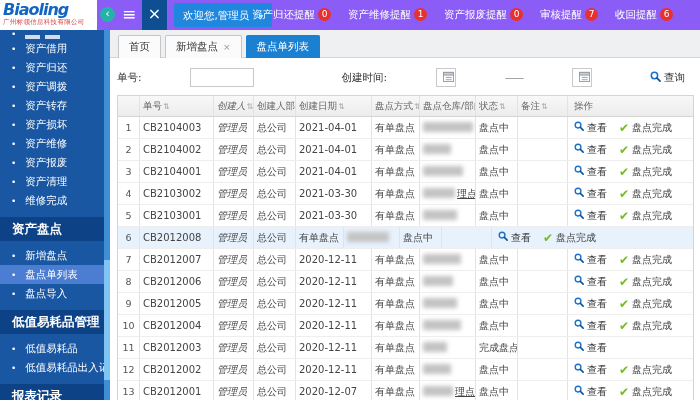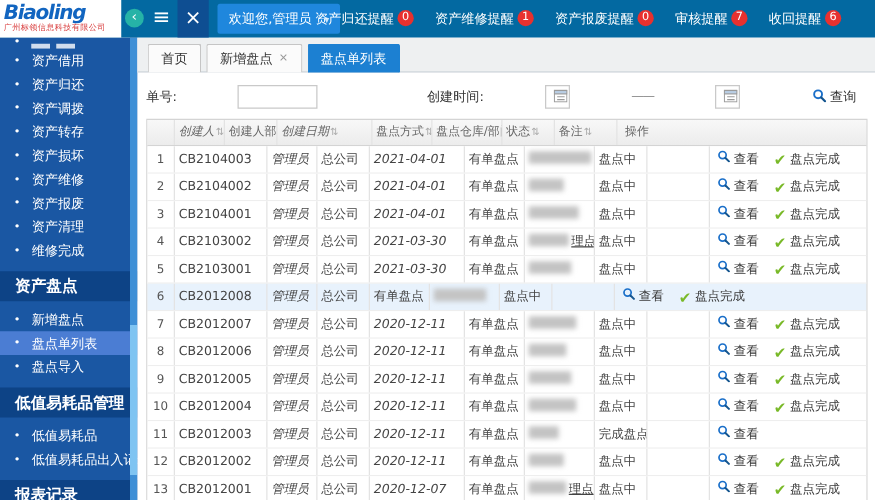--- a/index.html
+++ b/index.html
@@ -1,19 +1,19 @@
 <!DOCTYPE html>
 <html><head>
 <meta charset="utf-8">
 <style>
   * { margin:0; padding:0; box-sizing:border-box; }
   html,body { width:700px; height:400px; overflow:hidden; background:#fff;
     font-family:"DejaVu Sans","Liberation Sans",sans-serif; }
   
-  .header { position:absolute; left:0; top:0; width:700px; height:30px; background:#0369a1; z-index:5; }
+  .header { position:absolute; left:0; top:0; width:700px; height:30px; background:#8b5cf6; z-index:5; }
   .logo-box { position:absolute; left:0; top:0; width:97px; height:30px; background:#fff; padding:1px 0 0 3px; }
   .logo-text { font-size:16px; font-weight:800; font-style:italic; color:#1265c0; letter-spacing:-1px; line-height:17px; }
   .company { font-size:6.5px; color:#d94040; white-space:nowrap; letter-spacing:.3px; }
   .collapse-circle { position:absolute; left:100px; top:7px; width:15px; height:15px; border-radius:50%;
     background:#26b3a7; color:#fff; font-size:11px; line-height:14px; text-align:center; cursor:pointer; }
   .hamburger { position:absolute; left:122px; top:4px; color:#fff; font-size:17px; cursor:pointer; }
   .close-box { position:absolute; left:142px; top:0; width:25px; height:30px; background:#0e4e92;
     color:#fff; font-size:16px; line-height:28px; text-align:center; cursor:pointer; }
   .welcome { position:absolute; left:174px; top:3px; height:24px; background:#1f87dd; border-radius:2px;
     color:#fff; font-size:10.5px; line-height:24px; padding:0 9px; cursor:pointer; white-space:nowrap; }
@@ -57,21 +57,21 @@
   .btn { display:inline-flex; align-items:center; gap:3px; margin-left:14px; cursor:pointer; font-size:10.5px; color:#333; white-space:nowrap; }
   .btn .x-icon { color:#d9442f; font-weight:bold; font-size:12px; }
   
   .tablewrap { margin:1px 3px 0 7px; border:1px solid #d4d4d4; width:577px; }
   .thead { display:flex; height:21px; line-height:20px; background:linear-gradient(#f8f8f8,#ececec);
     border-bottom:1px solid #d4d4d4; color:#666; font-size:9.5px; }
   .cell { padding:0 3px; border-right:1px solid #e3e3e3; white-space:nowrap; overflow:hidden; flex:none; }
   .cell:last-child { border-right:none; }
   .sort { font-size:8px; color:#aaa; margin-left:1px; }
   .c-no{width:22px; text-align:center; padding:0;} .c-order{width:74px;} .c-creator{width:40px;font-style:italic;}
-  .c-dept{width:42px;} .c-date{width:76px;font-style:italic;} .c-method{width:48px;} .c-warehouse{width:56px;}
+  .c-dept{width:42px;} .c-date{width:76px;} .c-method{width:48px;} .c-warehouse{width:56px;}
   .c-status{width:42px;} .c-remark{width:50px;} .c-actions{flex:1 1 auto;}
   .trow { display:flex; height:22px; line-height:21px; border-bottom:1px solid #eee; background:#fff;
     font-size:10px; color:#444; }
   .trow.highlight { background:#e8f2fc; }
   .trow .c-no { color:#555; font-size:9.5px; }
   .blur-box { display:inline-block; height:10px; background:#c3c3c3; filter:blur(2px); border-radius:1px;
     vertical-align:middle; margin-top:-2px; }
   .wh-suffix { margin-left:2px;text-decoration:underline; }
   .c-actions { display:flex; align-items:center; gap:12px; padding-left:6px; }
   .action { display:inline-flex; align-items:center; gap:3px; cursor:pointer; color:#3a3a3a; }
@@ -230,20 +230,21 @@
         </span>
       <span class="btn">
           <span class="x-icon">✖</span>
           <span>清空</span>
         </span>
     </div>
 
     <div class="tablewrap">
       <div class="thead">
           <div class="cell c-no"></div>
+          <div class="cell c-order"><span>单号</span><span class="sort">⇅</span></div>
           <div class="cell c-creator"><span>创建人</span><span class="sort">⇅</span></div>
           <div class="cell c-dept"><span>创建人部门</span></div>
           <div class="cell c-date"><span>创建日期</span><span class="sort">⇅</span></div>
           <div class="cell c-method"><span>盘点方式</span><span class="sort">⇅</span></div>
           <div class="cell c-warehouse"><span>盘点仓库/部门</span></div>
           <div class="cell c-status"><span>状态</span><span class="sort">⇅</span></div>
           <div class="cell c-remark"><span>备注</span><span class="sort">⇅</span></div>
           <div class="cell c-actions">
             <span>操作</span>
           </div>

